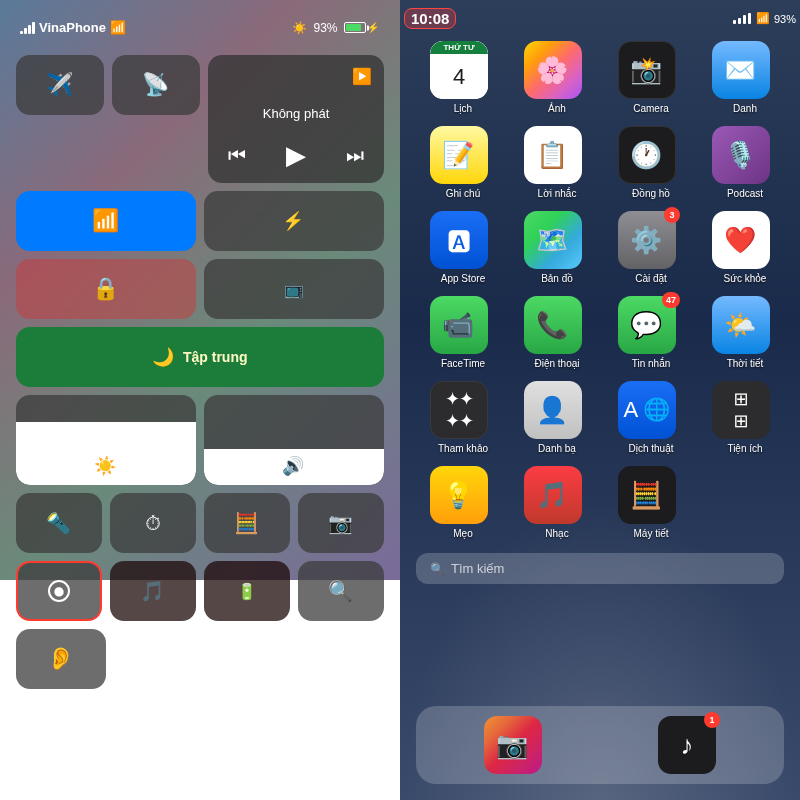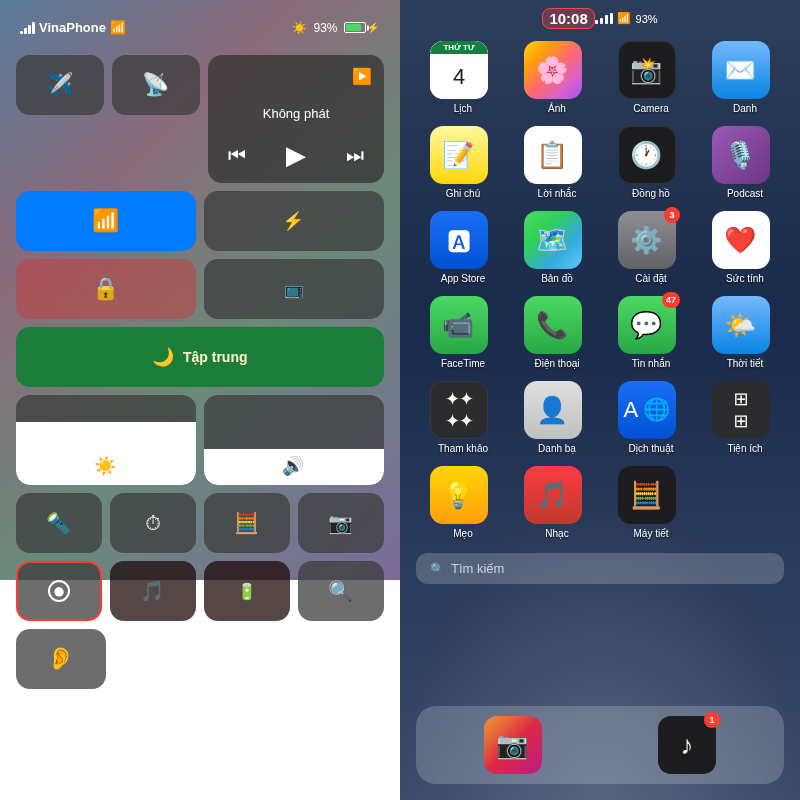--- a/index.html
+++ b/index.html
@@ -317,23 +317,23 @@
       bottom: 0;
       left: 0;
       right: 0;
       height: 300px;
       background: radial-gradient(ellipse at 50% 100%, rgba(255,255,255,0.15) 0%, transparent 70%);
       pointer-events: none;
     }
 
     .hs-status-bar {
       display: flex;
-      justify-content: center;
-      align-items: center;
-      padding: 8px 16px 4px;
+      justify-content: space-between;
+      align-items: center;
+      padding: 8px 4px 4px;
       position: relative;
       z-index: 10;
     }
 
     .hs-time {
       font-size: 15px;
       font-weight: 700;
       color: white;
       background: rgba(255,60,60,0.3);
       border: 1.5px solid #ff4444;
@@ -717,21 +717,21 @@
         <span style="font-size:26px;">⚙️</span>
         <span class="badge">3</span>
       </div>
       <span class="app-label">Cài đặt</span>
     </div>
 
     <div class="app-item">
       <div class="app-icon icon-health" style="background:white;">
         <span style="font-size:26px;">❤️</span>
       </div>
-      <span class="app-label">Sức tính</span>
+      <span class="app-label">Sức khỏe</span>
     </div>
 
     <div class="app-item">
       <div class="app-icon icon-facetime">
         <span style="font-size:26px;color:white;">📹</span>
       </div>
       <span class="app-label">FaceTime</span>
     </div>
 
     <div class="app-item">

